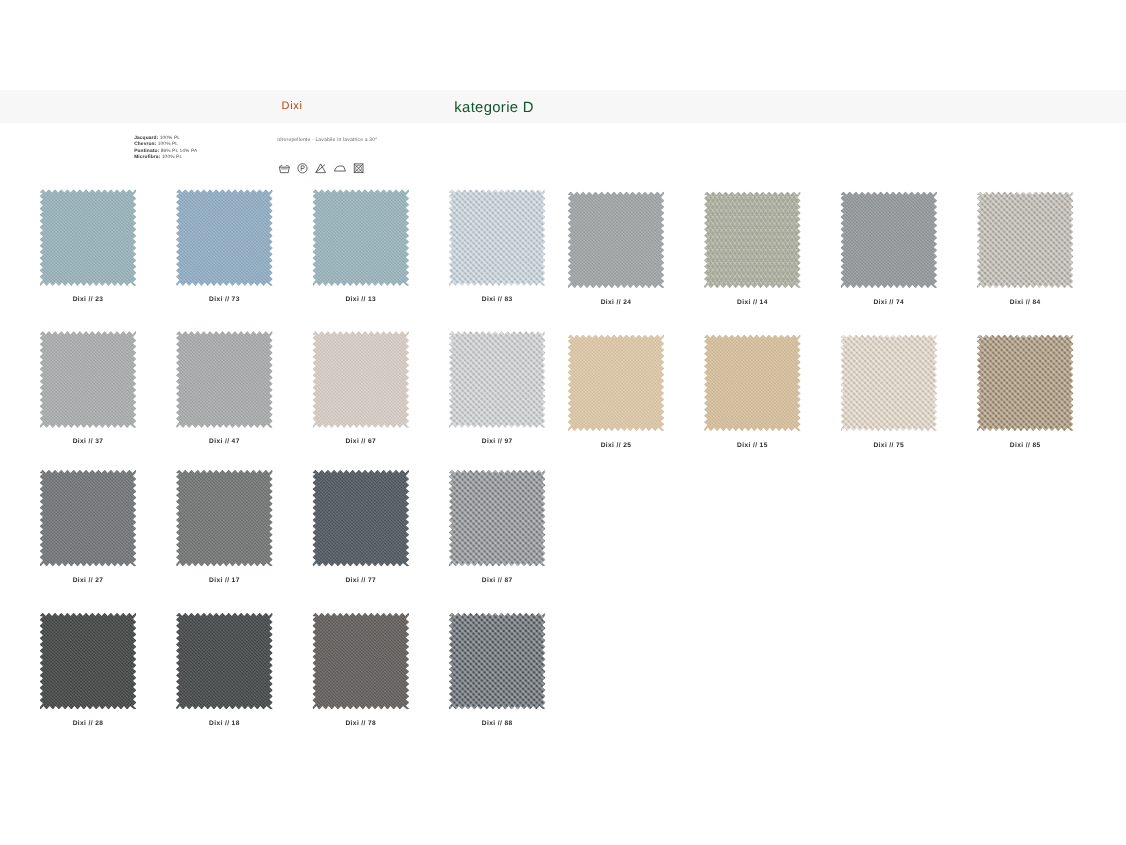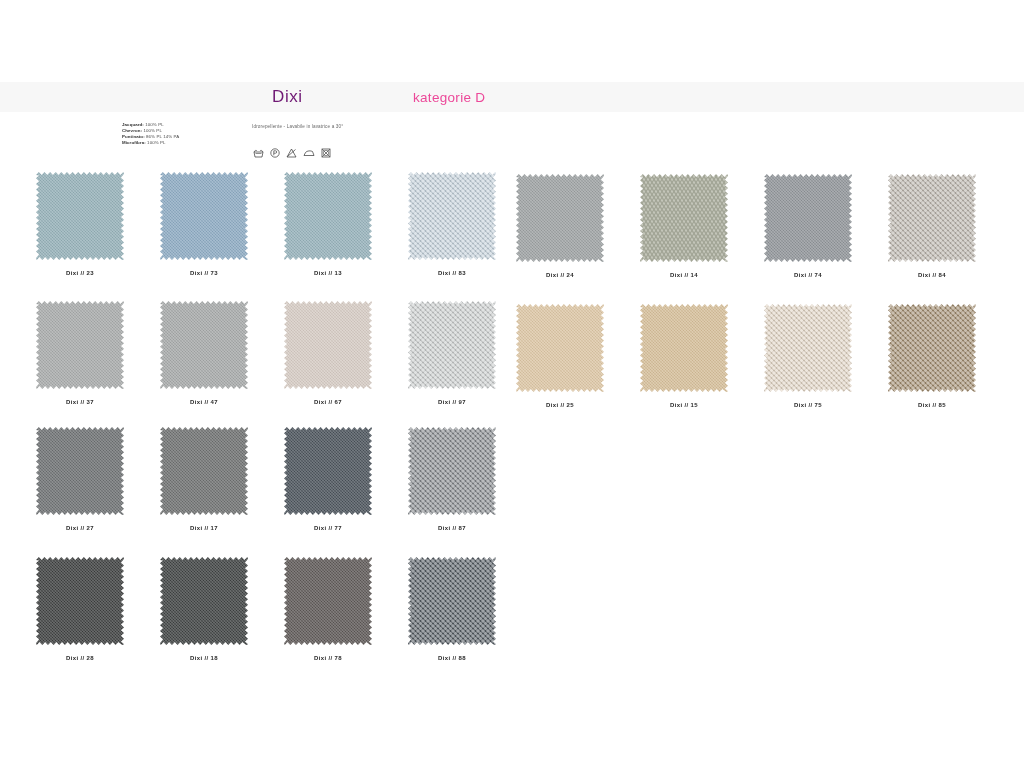--- a/index.html
+++ b/index.html
@@ -32,34 +32,33 @@
     left: 0;
     top: 82px;
     width: 1024px;
     height: 30px;
     background: #f7f7f7;
   }
   .header-title {
     position: absolute;
     left: 256px;
     top: 86px;
-    font-size: 17px;
+    font-size: 10px;
     font-weight: 400;
-    color: #701a75;
+    color: #c2410c;
     letter-spacing: 0.6px;
     line-height: 22px;
-    margin-left: 16px;
   }
   .header-category {
     position: absolute;
     left: 413px;
     top: 87px;
     font-size: 13.5px;
     font-weight: 400;
-    color: #ec4899;
+    color: #14532d;
     letter-spacing: 0.3px;
     line-height: 22px;
   }
 
   
   .composition {
     position: absolute;
     left: 122px;
     top: 122px;
     width: 130px;

